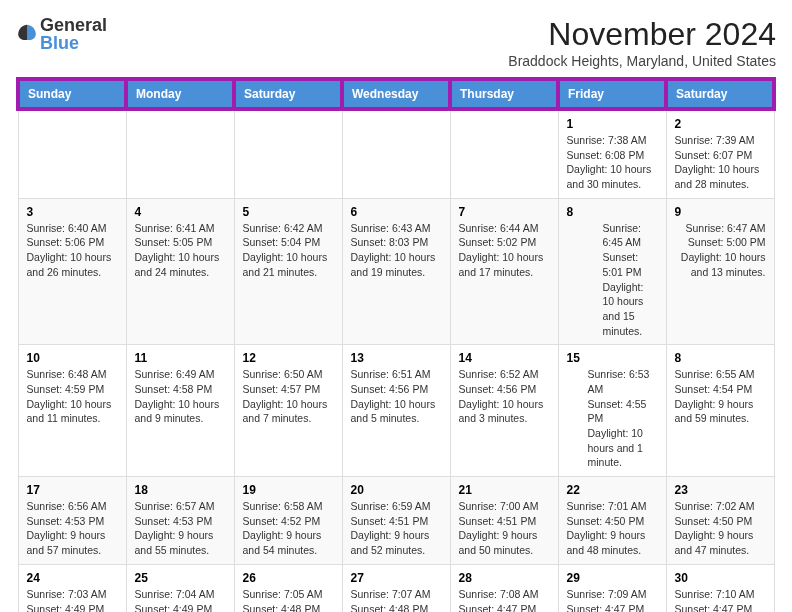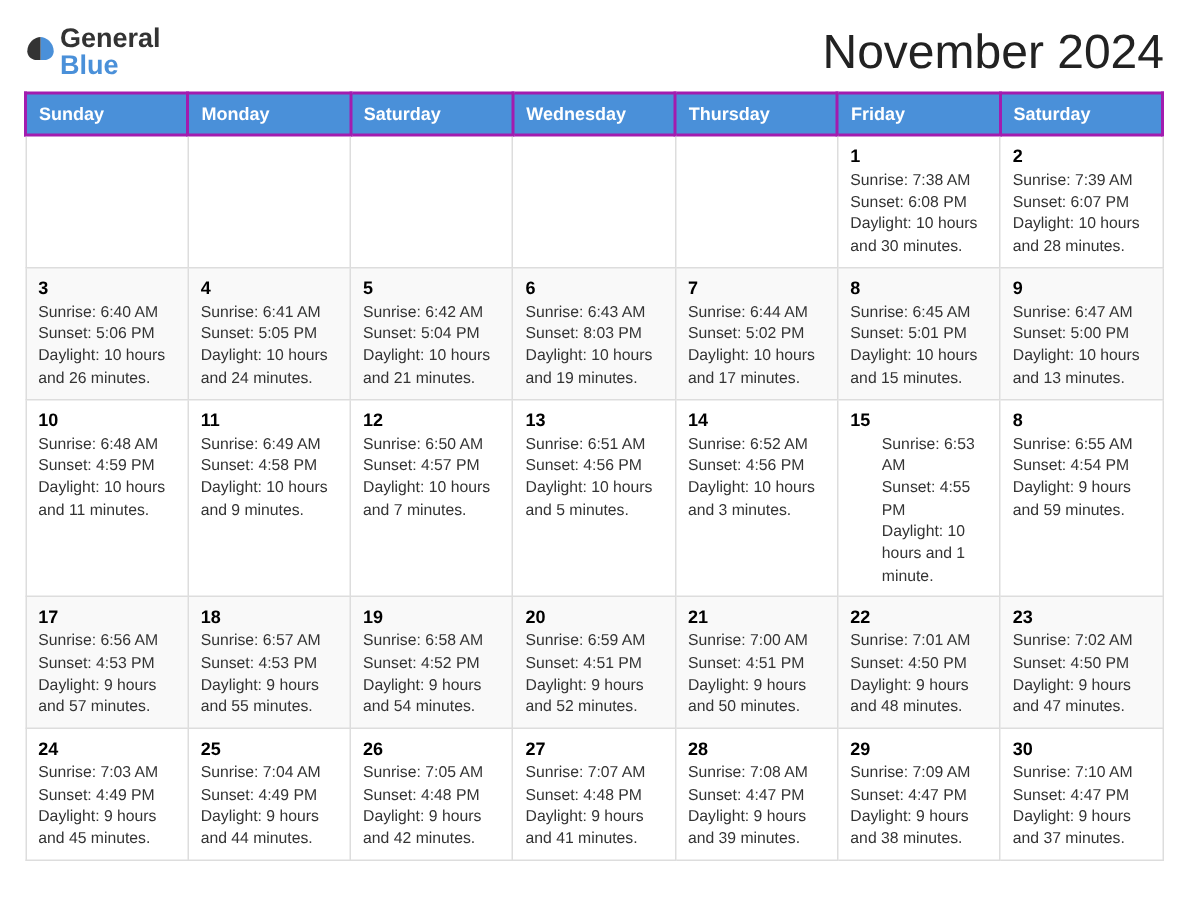--- a/index.html
+++ b/index.html
@@ -55,21 +55,21 @@
       border-collapse: collapse;
       font-size: 11px;
     }
     .calendar-table th {
       background-color: #4a90d9;
       color: white;
       text-align: left;
       padding: 6px 8px;
       font-size: 12px;
       font-weight: bold;
-      border: 2px solid #a21caf;
+      border: 4px solid #a21caf;
     }
     .calendar-table td {
       vertical-align: top;
       padding: 6px 8px;
       border: 1px solid #ddd;
       background: #fff;
       height: 80px;
       width: calc(100% / 7);
     }
     .calendar-table tr:nth-child(even) td {
@@ -103,20 +103,21 @@
     </div>
     <div>
       <div style="display:flex; flex-direction:column; line-height:1.1;">
         <span class="logo-text-general">General</span>
         <span class="logo-text-blue">Blue</span>
       </div>
     </div>
   </div>
   <div class="title-area">
     <div class="month-title">November 2024</div>
+    <div class="subtitle">Braddock Heights, Maryland, United States</div>
   </div>
 </div>
 
 <table class="calendar-table">
   <thead>
     <tr>
 
     <th>Sunday</th>
         <th>Monday</th>
         <th>Saturday</th>
@@ -173,27 +174,27 @@
 Daylight: 10 hours and 19 minutes.</div>
         </td>
         <td>
           <span class="day-number">7</span>
           <div class="day-info" style="white-space: pre-line;">Sunrise: 6:44 AM
 Sunset: 5:02 PM
 Daylight: 10 hours and 17 minutes.</div>
         </td>
         <td>
           <span class="day-number">8</span>
-          <div class="day-info" style="white-space: pre-line;">Sunrise: 6:45 AM
+          <div class="day-info" style="white-space: pre-line; margin-left: 36px;">Sunrise: 6:45 AM
 Sunset: 5:01 PM
 Daylight: 10 hours and 15 minutes.</div>
         </td>
         <td>
           <span class="day-number">9</span>
-          <div class="day-info" style="white-space: pre-line;">Sunrise: 6:47 AM
+          <div class="day-info" style="white-space: pre-line; text-align: right;">Sunrise: 6:47 AM
 Sunset: 5:00 PM
 Daylight: 10 hours and 13 minutes.</div>
         </td>
       </tr>
       <tr>
         <td>
           <span class="day-number">10</span>
           <div class="day-info" style="white-space: pre-line;">Sunrise: 6:48 AM
 Sunset: 4:59 PM
 Daylight: 10 hours and 11 minutes.</div>

